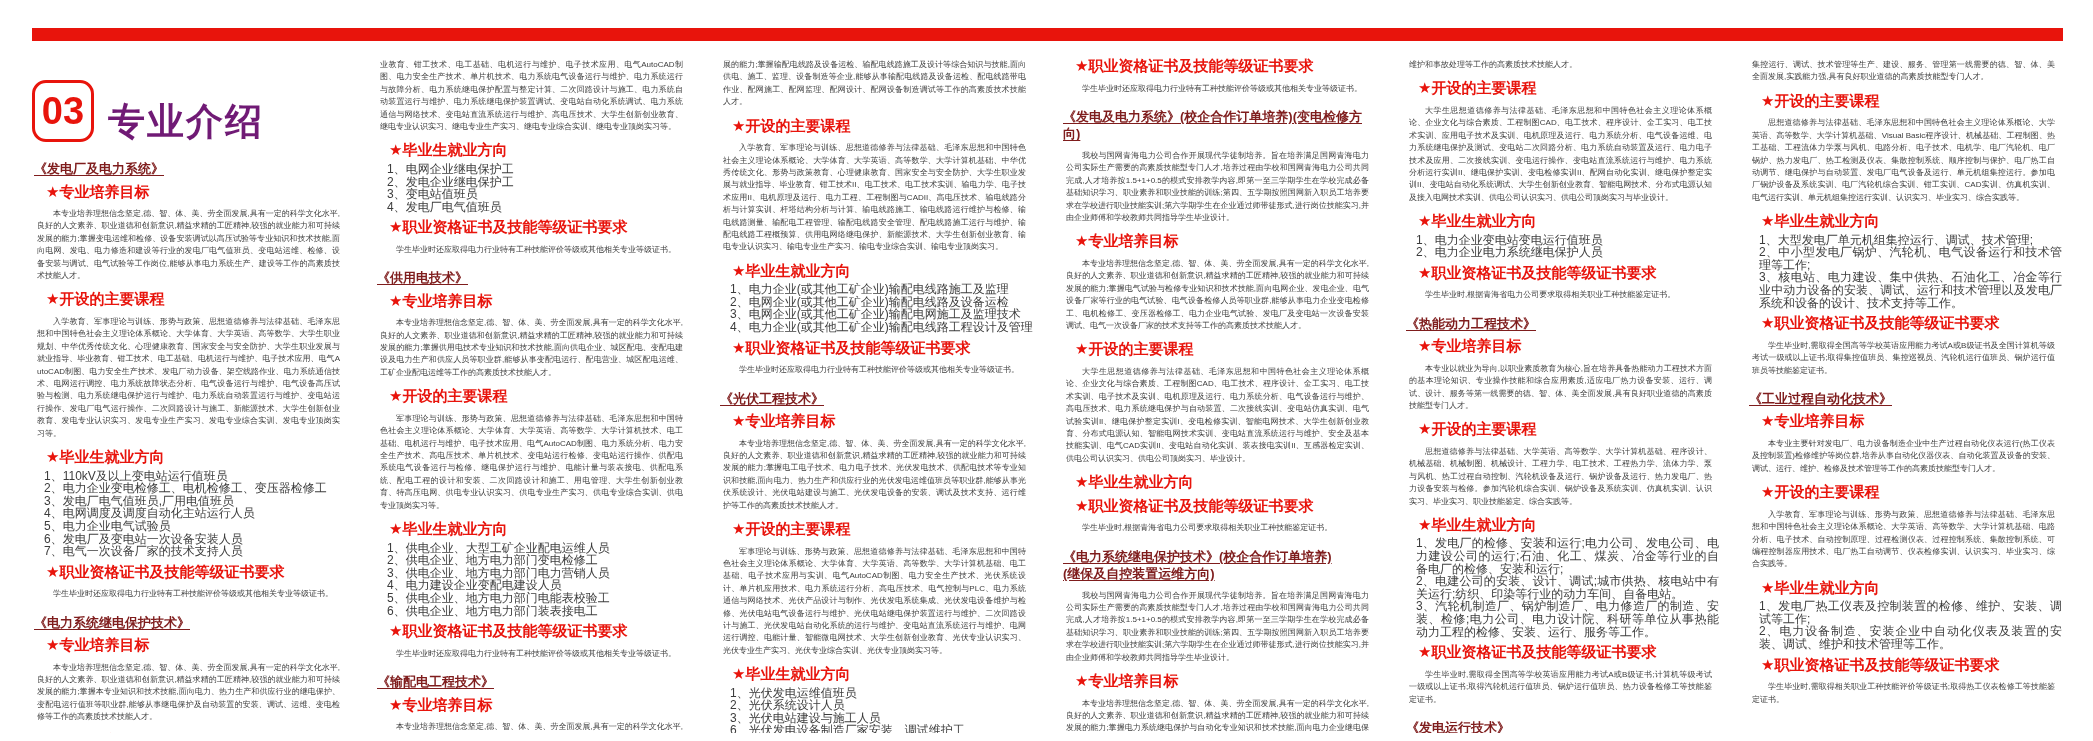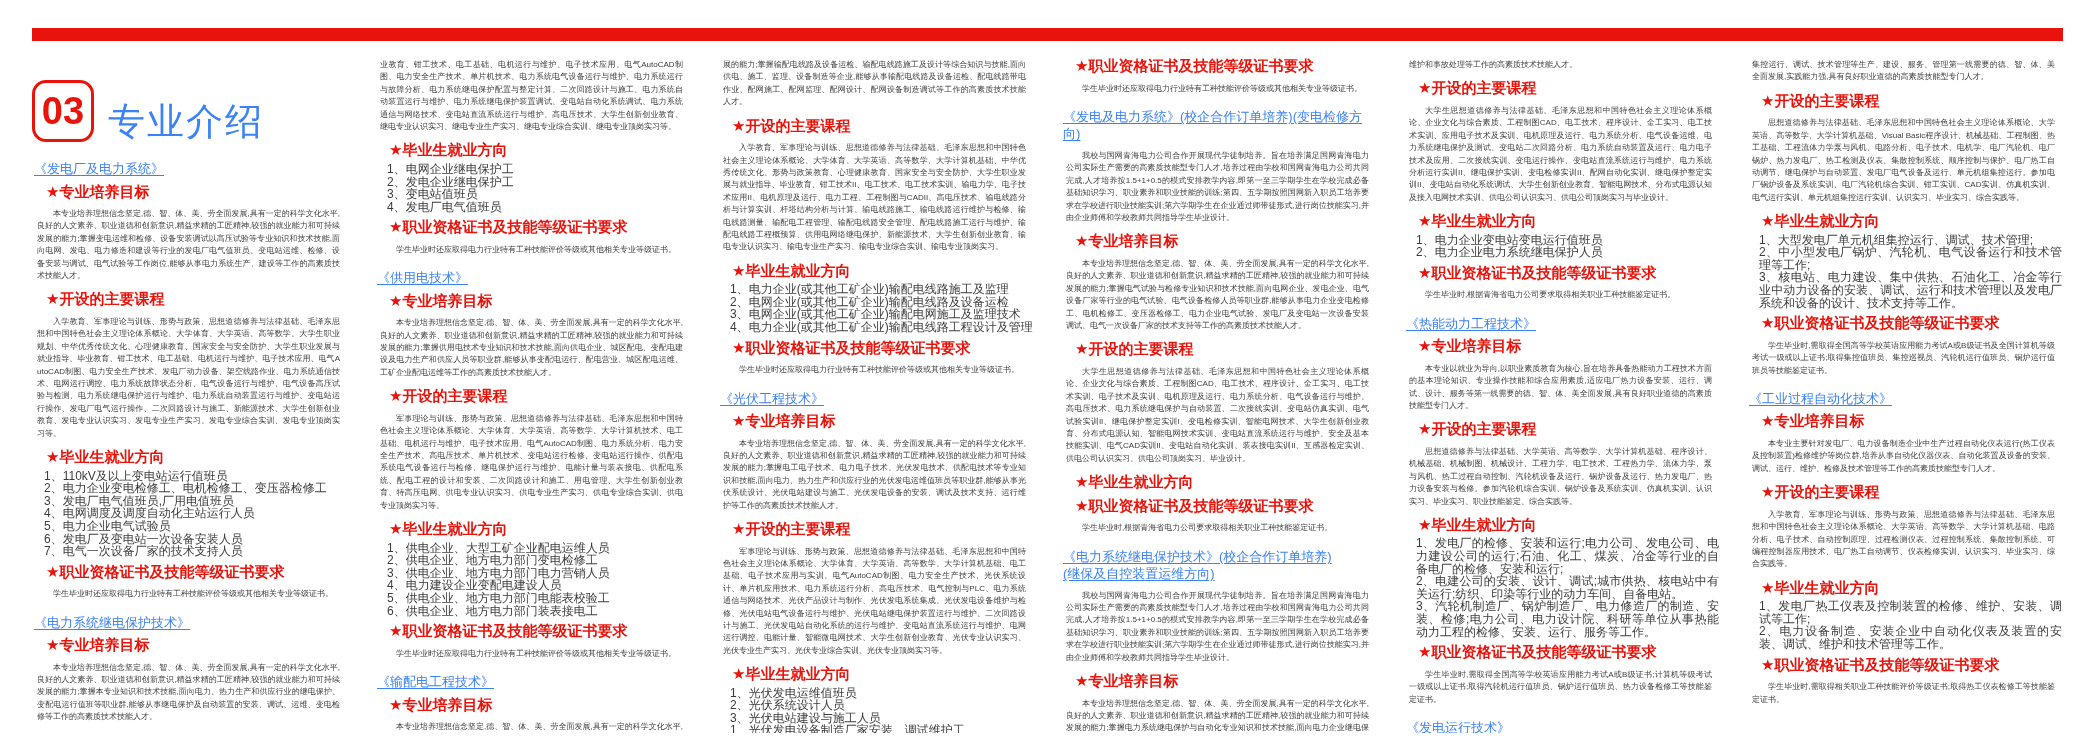--- a/index.html
+++ b/index.html
@@ -6,24 +6,24 @@
   .page{position:relative;width:2093px;height:741px;background:#ffffff;overflow:hidden;
         font-family:"Liberation Sans","DejaVu Sans",sans-serif;}
   .topbar{position:absolute;left:32px;right:30px;top:28px;height:13px;background:#e8140c;}
   .cols{position:absolute;left:30px;top:52px;right:30px;bottom:8px;display:flex;gap:26px;}
   .col{width:317px;flex:0 0 317px;overflow:hidden;}
   
   .hdr{display:flex;align-items:flex-end;gap:14px;margin:28px 0 18px 2px;}
   .hdr-num{display:flex;align-items:center;justify-content:center;width:56px;height:56px;
            border:3px solid #e8140c;border-radius:14px;color:#e8140c;font-size:38px;font-weight:bold;
            line-height:1;}
-  .hdr-title{color:#3b82f6;font-size:37px;font-weight:normal;letter-spacing:2px;line-height:1;padding-bottom:2px;}
+  .hdr-title{color:#701a75;font-size:37px;font-weight:bold;letter-spacing:2px;line-height:1;padding-bottom:2px;}
   
   .major{margin:13px 0 4px 4px;}
-  .major-line{color:#3b82f6;font-weight:normal;font-size:13px;line-height:1.35;
+  .major-line{color:#7f1d1d;font-weight:bold;font-size:13px;line-height:1.35;
               text-decoration:underline;text-underline-offset:2px;}
   .shead{color:#e8140c;font-weight:bold;font-size:15px;line-height:1.3;margin:4px 0 3px 16px;}
   p.p,p.pc{margin:7px;color:#3c3c3c;font-size:8px;line-height:12.4px;text-align:justify;
            text-justify:inter-ideograph;word-break:break-all;}
   p.p{text-indent:2em;}
   p.pc{text-indent:0;}
   .jobs{margin:1px 0 1px 14px;}
   .job{color:#3c3c3c;font-size:12px;line-height:12.6px;text-align:justify;word-break:break-all;}
 </style>
 </head>
@@ -117,21 +117,21 @@
         </div>
         <div class="shead">★专业培养目标</div>
         <p class="p">本专业培养理想信念坚定,德、智、体、美、劳全面发展,具有一定的科学文化水平,良好的人文素养、职业道德和创新意识,精益求精的工匠精神,较强的就业能力和可持续发展的能力;掌握电工电子技术、电力电子技术、光伏发电技术、供配电技术等专业知识和技能,面向电力、热力生产和供应行业的光伏发电运维值班员等职业群,能够从事光伏系统设计、光伏电站建设与施工、光伏发电设备的安装、调试及技术支持、运行维护等工作的高素质技术技能人才。</p>
         <div class="shead">★开设的主要课程</div>
         <p class="p">军事理论与训练、形势与政策、思想道德修养与法律基础、毛泽东思想和中国特色社会主义理论体系概论、大学体育、大学英语、高等数学、大学计算机基础、电工基础、电子技术应用与实训、电气AutoCAD制图、电力安全生产技术、光伏系统设计、单片机应用技术、电力系统运行分析、高电压技术、电气控制与PLC、电力系统通信与网络技术、光伏产品设计与制作、光伏发电系统集成、光伏发电设备维护与检修、光伏电站电气设备运行与维护、光伏电站继电保护装置运行与维护、二次回路设计与施工、光伏发电站自动化系统的运行与维护、变电站直流系统运行与维护、电网运行调控、电能计量、智能微电网技术、大学生创新创业教育、光伏专业认识实习、光伏专业生产实习、光伏专业综合实训、光伏专业顶岗实习等。</p>
         <div class="shead">★毕业生就业方向</div>
         <div class="jobs">
           <div class="job">1、光伏发电运维值班员</div>
           <div class="job">2、光伏系统设计人员</div>
           <div class="job">3、光伏电站建设与施工人员</div>
-          <div class="job">1、光伏发电设备制造厂家安装、调试维护工</div>
+          <div class="job">6、光伏发电设备制造厂家安装、调试维护工</div>
         </div>
       </div>
       <div class="col">
         <div class="shead">★职业资格证书及技能等级证书要求</div>
         <p class="p">学生毕业时还应取得电力行业特有工种技能评价等级或其他相关专业等级证书。</p>
         <div class="major">
           <div class="major-line">《发电及电力系统》(校企合作订单培养)(变电检修方向)</div>
         </div>
         <p class="p">我校与国网青海电力公司合作开展现代学徒制培养。旨在培养满足国网青海电力公司实际生产需要的高素质技能型专门人才,培养过程由学校和国网青海电力公司共同完成,人才培养按1.5+1+0.5的模式安排教学内容,即第一至三学期学生在学校完成必备基础知识学习、职业素养和职业技能的训练;第四、五学期按照国网新入职员工培养要求在学校进行职业技能实训;第六学期学生在企业通过师带徒形式,进行岗位技能实习,并由企业师傅和学校教师共同指导学生毕业设计。</p>
         <div class="shead">★专业培养目标</div>

